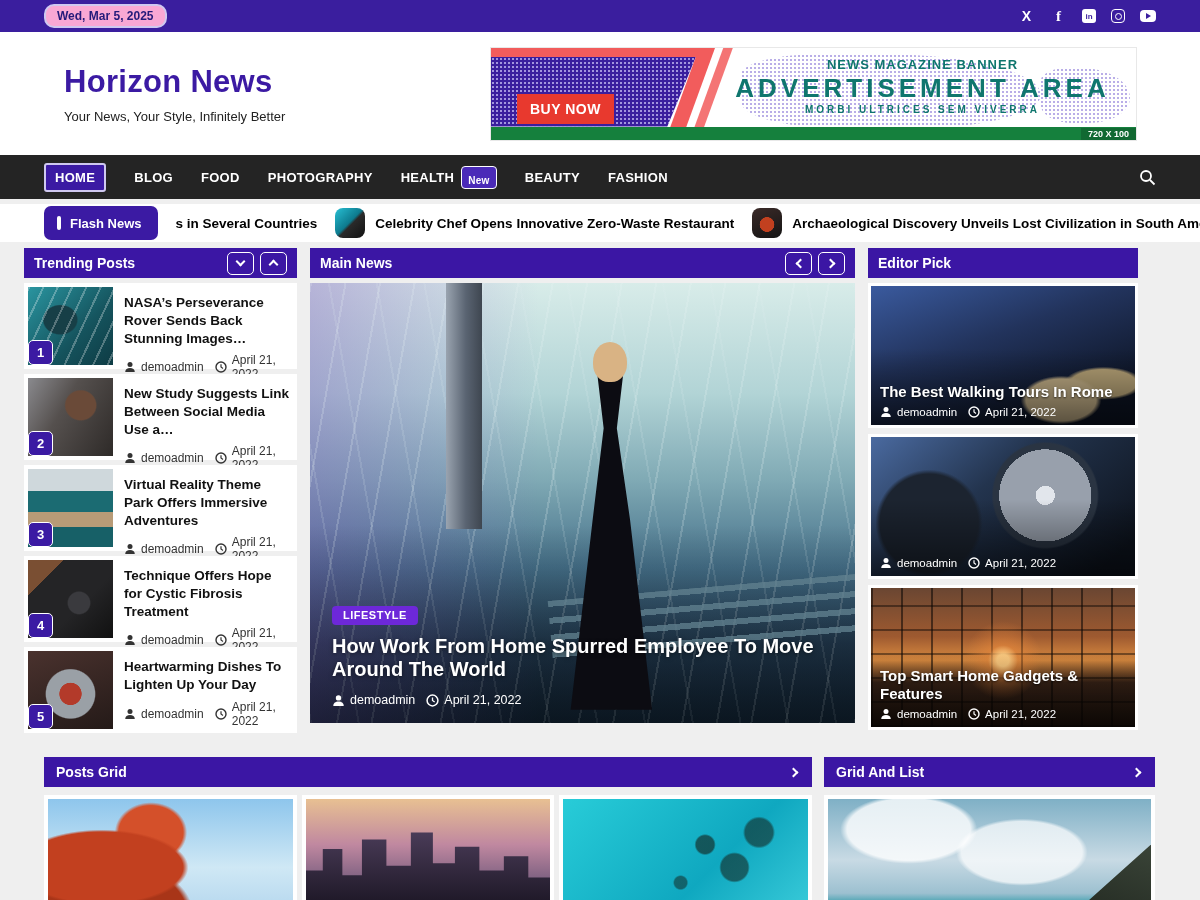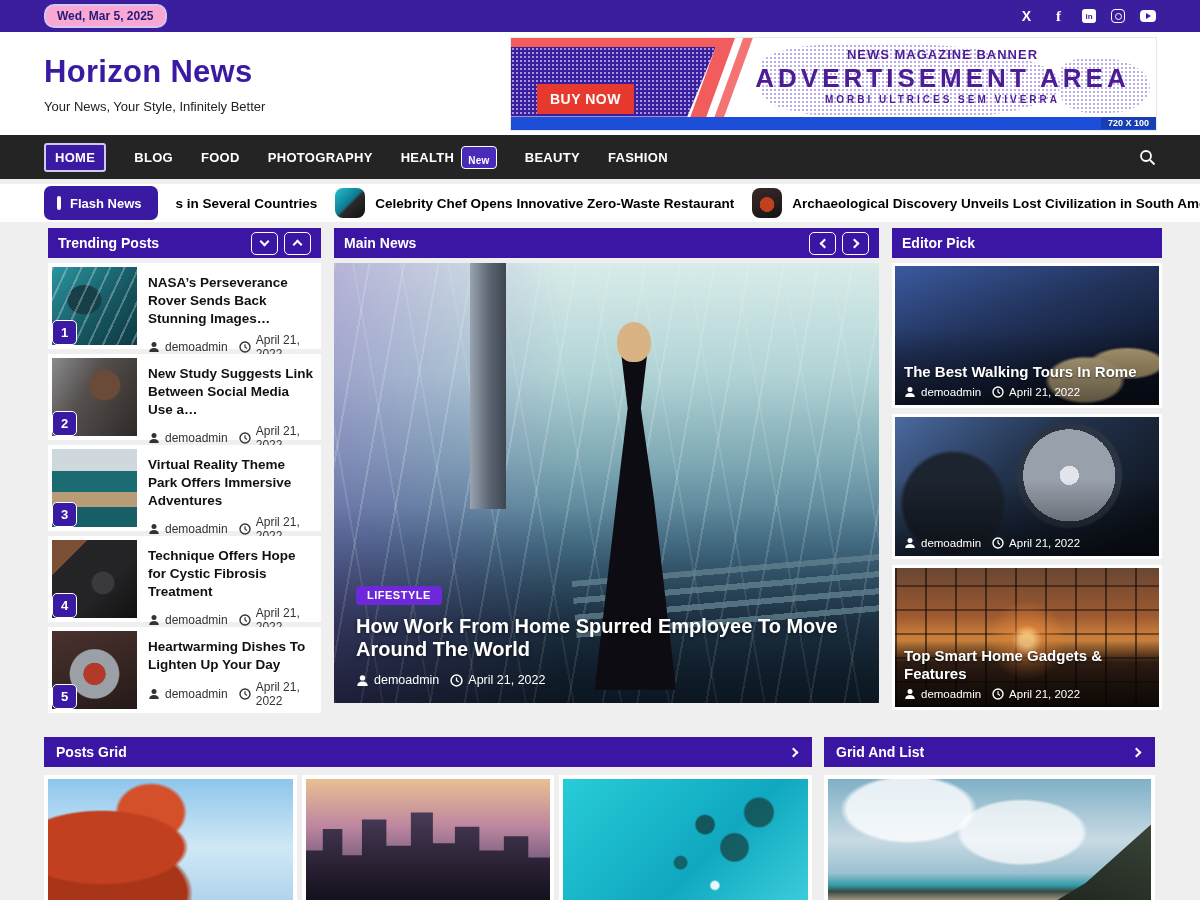--- a/index.html
+++ b/index.html
@@ -13,61 +13,61 @@
   .soc { display:flex; align-items:center; justify-content:center; width:17px; height:17px; cursor:pointer; }
   .soc-x { font-weight:bold; font-size:14px; }
   .soc-f { font-weight:bold; font-size:15px; font-family:"Liberation Serif",serif; }
   .soc-in { background:#fff; color:#3a1e9e; border-radius:3px; font-size:8px; font-weight:bold; width:14px; height:14px; }
   .soc-ig { border:1.6px solid #fff; border-radius:4px; width:14px; height:14px; position:relative; }
   .soc-ig::after { content:""; position:absolute; left:3px; top:3px; width:5px; height:5px; border:1.4px solid #fff; border-radius:50%; }
   .soc-yt { background:#fff; border-radius:4px; width:16px; height:12px; position:relative; }
   .soc-yt::after { content:""; position:absolute; left:6px; top:3.2px; border-left:5px solid #3a1e9e; border-top:3px solid transparent; border-bottom:3px solid transparent; }
 
   
-  .header { background:#fff; height:103px; display:flex; align-items:center; justify-content:space-between; padding:0 44px; }
+  .header { background:#fff; height:123px; display:flex; align-items:center; justify-content:space-between; padding:0 64px; }
   .logo { font-size:31px; font-weight:800; color:#3b1aa3; letter-spacing:.3px; cursor:pointer; }
   .tagline { font-size:13px; color:#222; margin-top:9px; }
 
   
   .ad { position:relative; width:645px; height:92px; background:#fff; overflow:hidden; box-shadow:0 0 0 1px #e8e8e8; cursor:pointer; }
   .dots { background-image:radial-gradient(rgba(168,155,225,.95) 1px, transparent 1.3px); background-size:4px 4px; }
   .ad-topstrip { position:absolute; top:0; left:0; width:215px; height:9px; background:#f25c5c; }
   .ad-mapleft { position:absolute; top:9px; bottom:13px; left:0; width:205px; background-color:#3a1e9e; clip-path:polygon(0 0,100% 0,86% 100%,0 100%); }
   .ad-stripe { position:absolute; background:#f25c5c; top:-20%; height:140%; }
   .s1 { left:192px; width:15px; transform:rotate(20deg); }
   .s2 { left:216px; width:9px;  transform:rotate(20deg); opacity:.85; }
   .ad-buynow { position:absolute; left:26px; top:46px; background:#e8392e; color:#fff; font-weight:bold; font-size:14px; letter-spacing:.5px; padding:7px 13px; }
   .ad-blob { position:absolute; opacity:.85; border-radius:30% 60% 50% 40%; }
   .b1 { left:250px; top:6px; width:300px; height:75px; }
   .b2 { right:6px; top:20px; width:90px; height:55px; }
-  .ad-text { position:absolute; left:230px; right:12px; top:9px; text-align:center; color:#4c1d95; }
+  .ad-text { position:absolute; left:230px; right:12px; top:9px; text-align:center; color:#0f766e; }
   .ad-l1 { font-size:13px; font-weight:600; letter-spacing:1px; }
   .ad-l2 { font-size:26px; font-weight:800; letter-spacing:4px; margin-top:1px; }
   .ad-l3 { font-size:10px; font-weight:bold; letter-spacing:3px; margin-top:0; }
-  .ad-bottomstrip { position:absolute; bottom:0; left:0; right:0; height:13px; background:#1d4ed8; display:flex; justify-content:flex-end; align-items:center; }
+  .ad-bottomstrip { position:absolute; bottom:0; left:0; right:0; height:13px; background:#15803d; display:flex; justify-content:flex-end; align-items:flex-end; }
   .ad-size { color:#fff; font-size:9px; font-weight:bold; background:rgba(0,0,0,.18); padding:1px 7px; }
 
   
   .nav { background:#242424; height:44px; display:flex; align-items:center; gap:28px; padding:0 44px; }
   .nav-item { color:#fff; font-weight:bold; font-size:13px; letter-spacing:.3px; cursor:pointer; display:flex; align-items:center; }
   .nav-item.active { background:#3b1aa3; border:2px solid #cfc8f0; border-radius:3px; padding:5px 9px; }
   .badge-new { background:#4a2ab8; border:1.5px solid #fff; border-radius:4px; font-size:10px; padding:8px 6px 2px; margin-left:7px; font-weight:bold; }
   .search { margin-left:auto; cursor:pointer; display:flex; }
 
   
   .ticker { background:#fff; height:38px; margin-top:5px; display:flex; align-items:center; gap:18px; padding-left:44px; overflow:hidden; white-space:nowrap; }
   .flash-badge { background:#3b1aa3; color:#fff; font-weight:bold; font-size:13px; height:34px; padding:0 16px 0 13px; border-radius:7px; display:flex; align-items:center; gap:9px; flex-shrink:0; }
   .pause-bar { width:4px; height:14px; background:#fff; border-radius:2px; }
   .tk-item { display:flex; align-items:center; gap:10px; font-size:13.5px; font-weight:bold; color:#000000; cursor:pointer; flex-shrink:0; }
   .tk-thumb { width:30px; height:30px; border-radius:8px; flex-shrink:0; }
   .th-chef  { background:linear-gradient(135deg,#28c0d4 0%,#0d7a8e 48%,#2a2a2a 55%,#111 100%); }
   .th-arch  { background:radial-gradient(circle at 50% 55%, #c2401f 0 32%, rgba(0,0,0,0) 34%), linear-gradient(160deg,#3a2a28,#141414); }
 
   
-  .content { display:grid; grid-template-columns:273px 545px 270px; column-gap:13px; padding:0 48px; margin-top:6px; align-items:start; }
+  .content { display:grid; grid-template-columns:273px 545px 270px; column-gap:13px; padding:0 24px; margin-top:6px; align-items:start; }
 
   .sec-head { background:#3b16a4; color:#fff; height:30px; display:flex; align-items:center; justify-content:space-between; padding:0 10px; }
   .sec-title { font-weight:bold; font-size:14px; }
   .hd-btns { display:flex; gap:6px; }
   .hd-btn { width:27px; height:23px; border:1.5px solid #fff; border-radius:5px; display:flex; align-items:center; justify-content:center; cursor:pointer; }
   .chev { width:7px; height:7px; border-right:2px solid #fff; border-bottom:2px solid #fff; display:inline-block; }
   .c-down { transform:rotate(45deg); margin-top:-3px; }
   .c-up { transform:rotate(-135deg); margin-top:3px; }
   .c-left { transform:rotate(135deg); margin-left:3px; }
   .c-right { transform:rotate(-45deg); margin-right:3px; }

